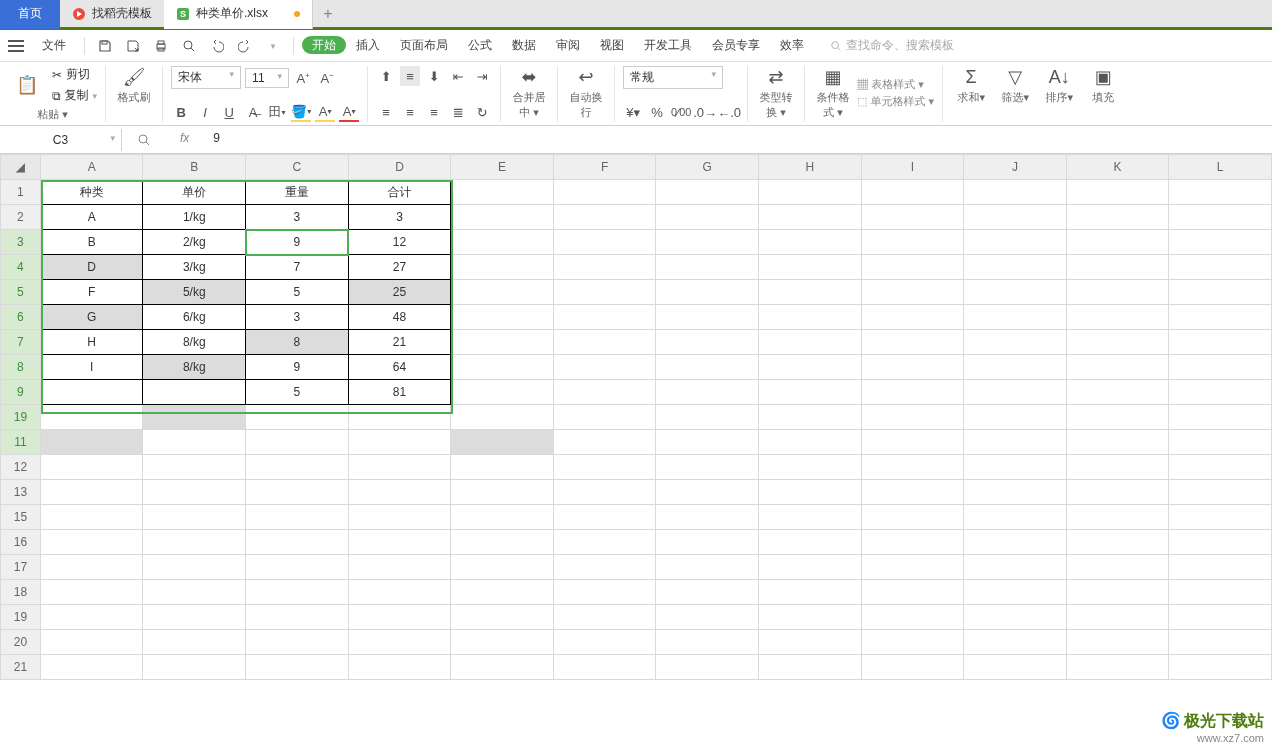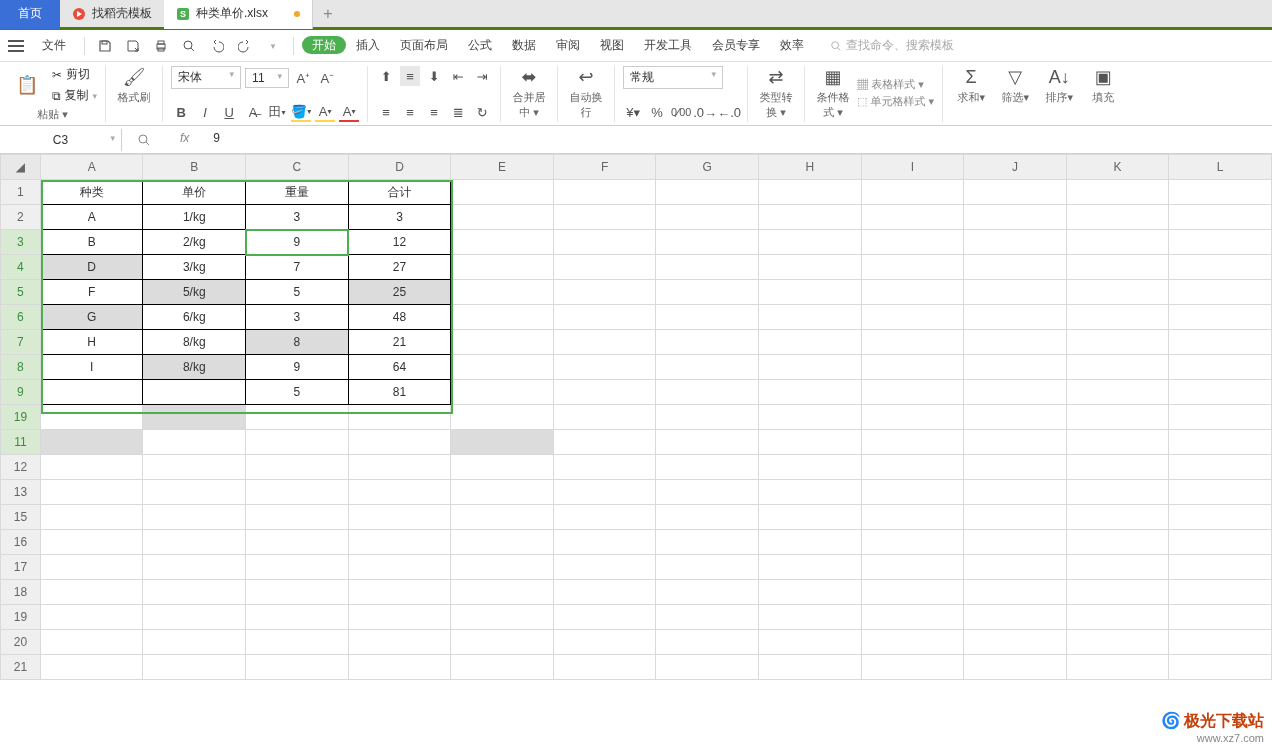--- a/index.html
+++ b/index.html
@@ -43,21 +43,21 @@
 .sheet .corner { background: #e8e8e8; width: 40px; }
 .colw { width: 103px; }
 .data-border { border: 1px solid #000 !important; }
 .data-bold { font-weight: bold; font-size: 14px; }
 .shaded { background: #dcdcdc !important; }
 .rh-sel { background: #d9ead3 !important; color: #3b8e3b !important; }
 .active-cell { outline: 2px solid #4caf50; outline-offset: -1px; }
 .sel-overlay { position: absolute; border: 2px solid #4caf50; pointer-events: none; }
 .watermark { position: absolute; right: 8px; bottom: 8px; text-align: right; font-size: 11px; color: #888; }
 .watermark .logo { font-size: 16px; color: #0d6fb8; font-weight: bold; }
-.watermark .site { color: #c2410c; font-size: 16px; font-weight: bold; }
+.watermark .site { color: #4d7c0f; font-size: 16px; font-weight: bold; }
 svg { display: block; }
 </style>
 </head>
 <body>
 
 <div class="tabbar">
   <div class="tab home">
       <span>首页</span>
     </div>
   <div class="tab">

